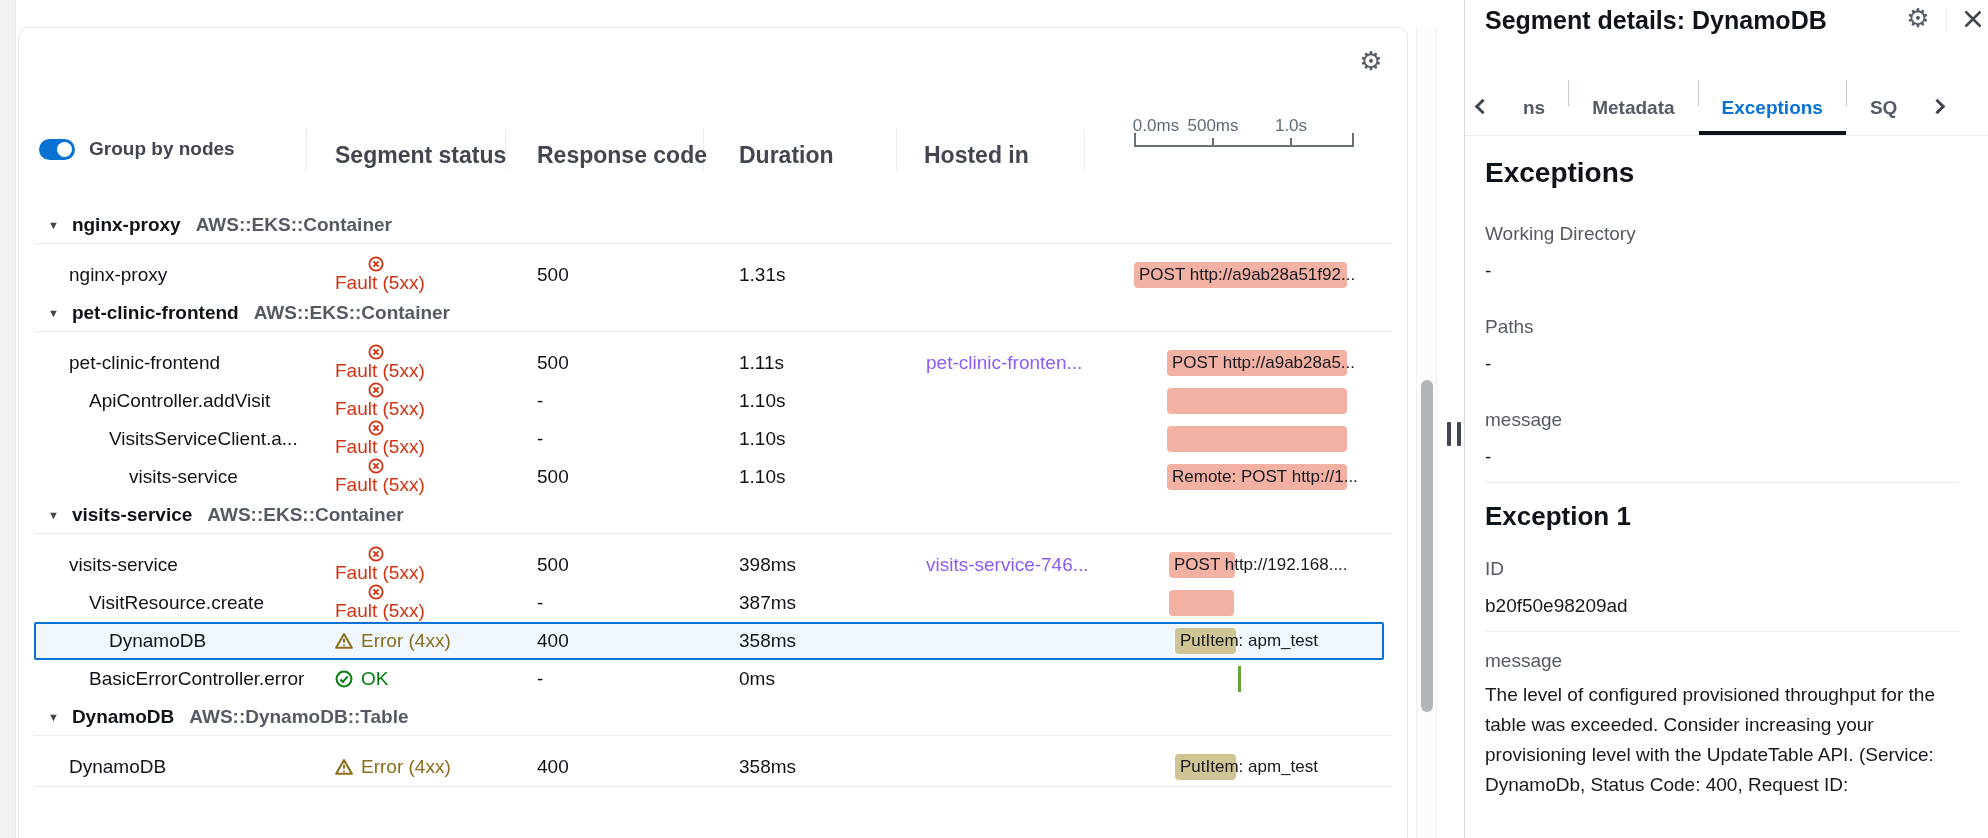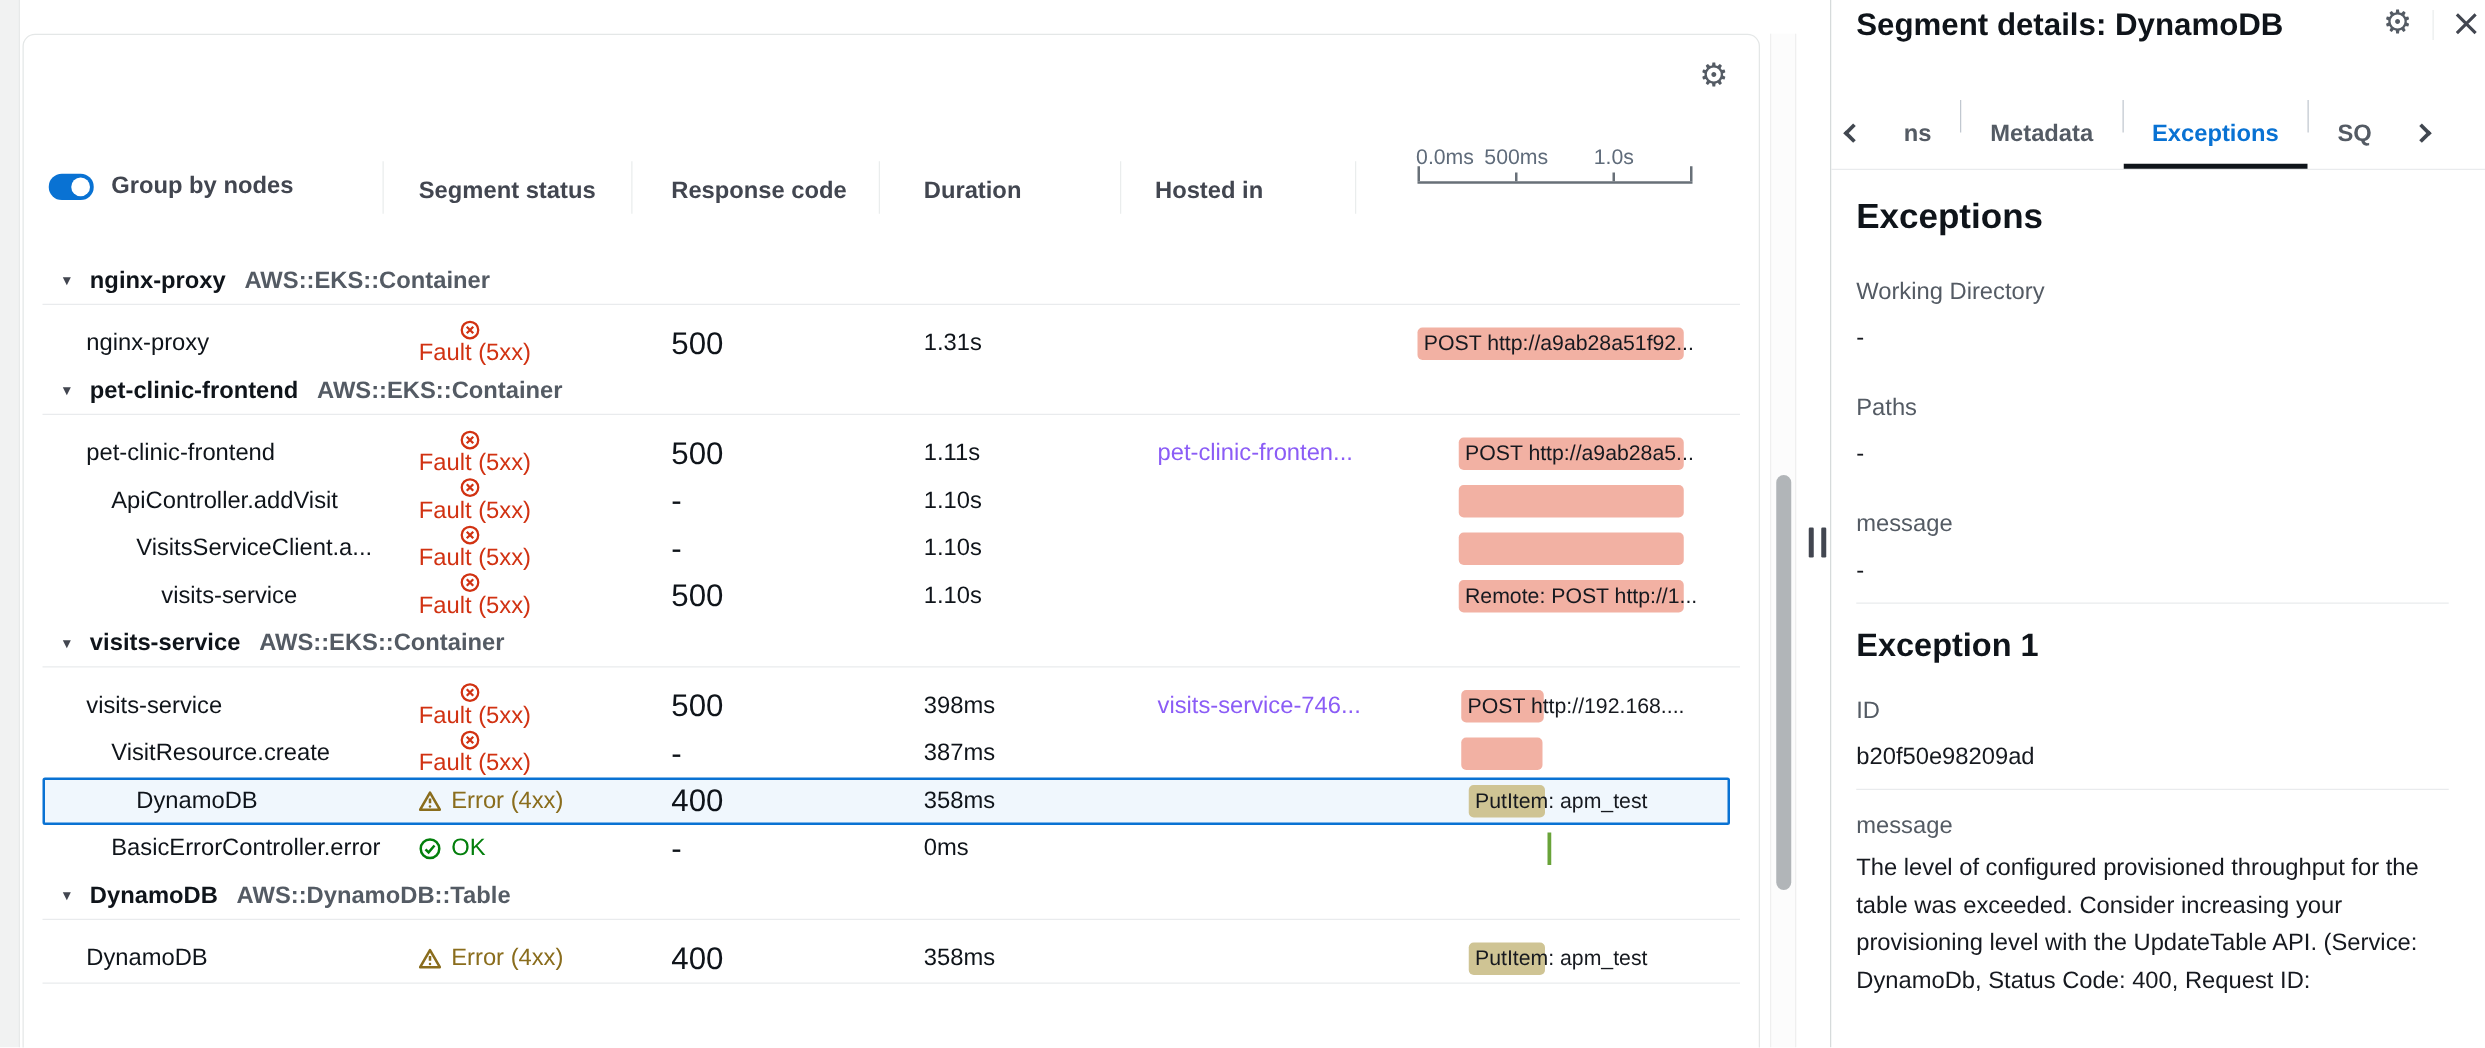--- a/index.html
+++ b/index.html
@@ -18,21 +18,21 @@
 
   .card-title-row { position:absolute; left:20px; top:27px; display:flex; align-items:baseline; }
   .card-title { font-size:27px; font-weight:700; color:#0f141a; }
   .info-link { margin-left:22px; font-size:19px; font-weight:700; color:#0972d3; cursor:pointer; text-decoration:none; }
   .gear-btn { position:absolute; width:30px; height:30px; border:none; background:none; cursor:pointer;
     color:#545b64; font-size:26px; line-height:30px; padding:0; text-align:center;
     font-family:"DejaVu Sans", sans-serif; }
   .card .gear-btn { left:1337px; top:18px; }
 
   .hdr-div { position:absolute; top:101px; width:1px; height:42px; background:#eaeded; }
-  .hdr-label { position:absolute; top:114px; font-size:19px; font-weight:700; color:#424650; white-space:nowrap; }
+  .hdr-label { position:absolute; top:114px; font-size:23px; font-weight:700; color:#424650; white-space:nowrap; }
 
   .toggle-wrap { position:absolute; left:20px; top:110px; display:flex; align-items:center; }
   .toggle { width:36px; height:21px; border-radius:11px; background:#0972d3; position:relative; cursor:pointer; }
   .toggle::after { content:""; position:absolute; right:3px; top:3px; width:15px; height:15px; border-radius:50%; background:#fff; }
   .toggle-label { margin-left:14px; font-size:19px; font-weight:700; color:#424650; }
 
   .ruler-label { position:absolute; top:88px; transform:translateX(-50%); font-size:17px; color:#5f6b7a; white-space:nowrap; }
   .ruler-line { position:absolute; top:106px; left:1115px; width:220px; height:13px; border-bottom:2px solid #687078; }
   .ruler-line span { position:absolute; bottom:0; width:2px; background:#687078; }
 
@@ -48,21 +48,21 @@
   .row { position:relative; height:38px; width:100%; }
   .row > * { position:absolute; z-index:1; }
   .row.selected::before { content:""; position:absolute; left:15px; right:23px; top:0; bottom:0;
     background:#f0f7fd; border:2px solid #0972d3; border-radius:2px; z-index:0; }
   .rname { top:0; line-height:38px; font-size:19px; color:#0f141a; white-space:nowrap; }
   .rstatus { left:316px; top:0; height:38px; display:flex; align-items:center; font-size:19px; white-space:nowrap; }
   .rstatus .sicon { margin-right:8px; }
   .rstatus.fault { color:#d13212;flex-direction:column; }
   .rstatus.error { color:#8a6d1d; }
   .rstatus.ok    { color:#037f0c; }
-  .rresp { left:518px; top:0; line-height:38px; font-size:25px; }
+  .rresp { left:518px; top:0; line-height:38px; font-size:19px; }
   .rdur  { left:720px; top:0; line-height:38px; font-size:19px; }
   .rhost { left:907px; top:0; line-height:38px; font-size:19px; color:#8b5cf6; cursor:pointer; white-space:nowrap; }
   .rbar { top:6px; height:26px; cursor:pointer; }
   .rbar-bg { position:absolute; left:0; top:0; height:26px; border-radius:4px; }
   .rbar-bg.fault { background:#f2b1a3; }
   .rbar-bg.dynamo { background:#cfc494; }
   .rbar-bg.ok { background:#69a339; border-radius:0; }
   .rbar-label { position:relative; display:inline-block; padding-left:5px; font-size:17px; line-height:26px; color:#16191f; white-space:nowrap; }
 
   

